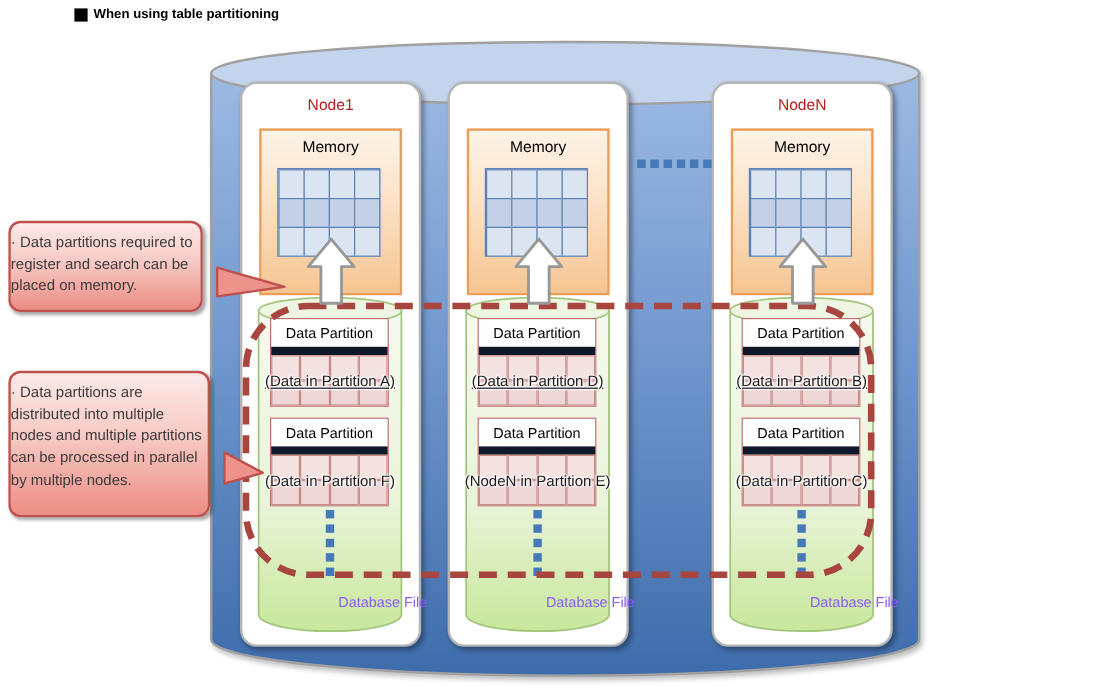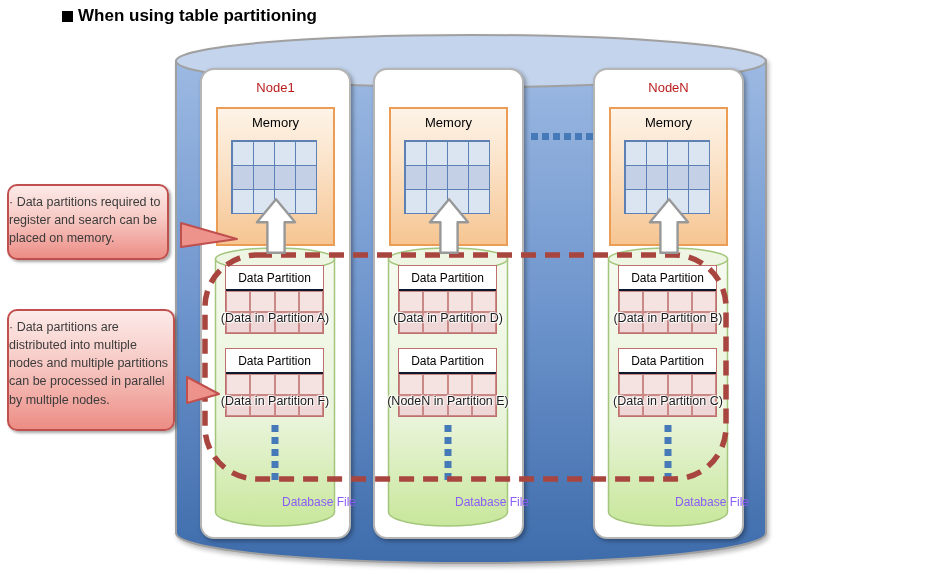--- a/index.html
+++ b/index.html
@@ -2,21 +2,21 @@
 <html><head>
 <meta charset="utf-8">
 <style>
   html,body{margin:0;padding:0;background:#fff;}
   #stage{
     position:relative;width:932px;height:575px;overflow:hidden;
     font-family:"Liberation Sans", sans-serif;background:#fff;
   }
   
   .page-title{position:absolute;left:62px;top:6px;display:flex;align-items:center;gap:5px;
-    font-size:17px;font-weight:bold;color:#000;}
+    font-size:11px;font-weight:bold;color:#000;}
   .title-square{width:11px;height:11px;background:#000;display:inline-block;}
   
   .big-cyl{position:absolute;left:173px;top:33px;filter:drop-shadow(2px 3px 2px rgba(110,110,110,.45));}
   
   .node{position:absolute;top:68px;width:147px;height:467px;background:#fff;
     border:2px solid #b5b5b5;border-radius:14px;box-shadow:2px 2px 4px rgba(0,0,0,.35);}
   .node-label{position:absolute;top:10px;left:0;width:100%;text-align:center;
     font-size:13px;color:#b91c1c;}
   .memory{position:absolute;left:14px;top:37px;width:115px;height:135px;
     border:2px solid #eb9d56;background:linear-gradient(180deg,#fdf3e7 0%,#fbe3c9 40%,#f6c592 100%);}
@@ -26,28 +26,28 @@
     border:1px solid #5d81b4;}
   .mem-grid span{border:1px solid #5d81b4;background:#dbe5f1;margin:-0.5px;}
   .mem-grid span:nth-child(n+5):nth-child(-n+8){background:#c3d0e6;}
   .up-arrow{position:absolute;left:53px;top:127px;z-index:8;}
   
   .dbwrap{position:absolute;left:12px;top:177px;width:122px;height:290px;}
   .dbwrap>svg{position:absolute;left:0;top:0;}
   .dp{position:absolute;left:11px;width:97px;border:1.5px solid #c0706c;background:#fff;z-index:2;}
   .dp1{top:18px;} .dp2{top:101px;}
   .dp-title{height:23px;display:flex;align-items:center;justify-content:center;
-    font-size:12px;color:#000;border-bottom:2px solid #0f172a;}
+    font-size:12px;color:#000;border-bottom:7px solid #0f172a;}
   .dp-grid{display:grid;grid-template-columns:repeat(4,1fr);grid-template-rows:repeat(2,21px);}
   .dp-grid span{border:0.5px solid #c98a87;background:#f5e3e2;}
   .dp-grid span:nth-child(n+5){background:#eed7d6;}
   .dp-caption{position:absolute;left:-6px;width:134px;text-align:center;font-size:12.5px;color:#1a1a1a;
     z-index:3;white-space:nowrap;
     text-shadow:0 0 2px #fff,0 0 2px #fff,1px 1px 1px #fff,-1px -1px 1px #fff;}
-  .cap1{top:64px;} .cap2{top:147px;}
+  .cap1{top:64px;text-decoration:underline;} .cap2{top:147px;}
   .vdots{position:absolute;left:50%;top:178px;transform:translateX(-50%);
     display:flex;flex-direction:column;gap:5px;z-index:2;}
   .vdots i{width:7px;height:7px;background:#4679b8;display:block;}
   .db-label{position:absolute;left:0;top:248px;width:100%;text-align:center;
     font-size:12px;color:#8b5cf6;z-index:2;padding-left:44px;}
   
   .hdots{position:absolute;left:531px;top:133px;display:flex;gap:4px;z-index:1;}
   .hdots i{width:7px;height:7px;background:#4679b8;display:block;}
   
   .dash-overlay{position:absolute;left:198px;top:248px;z-index:7;pointer-events:none;}

